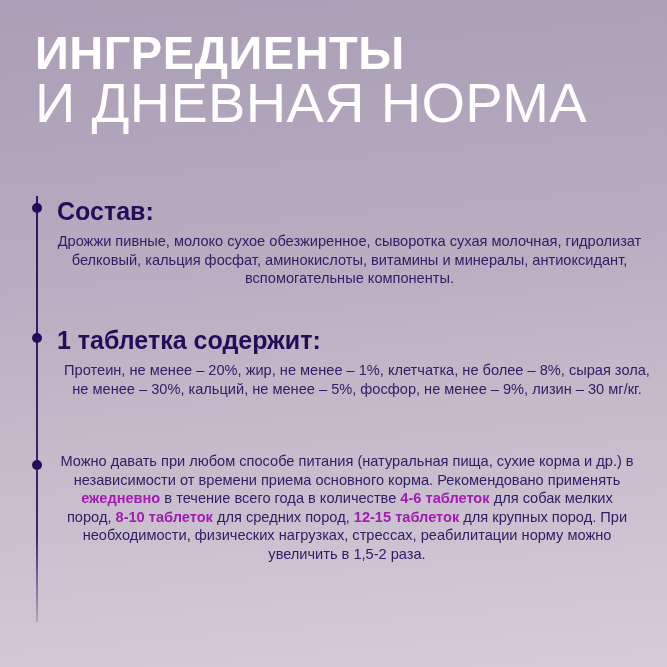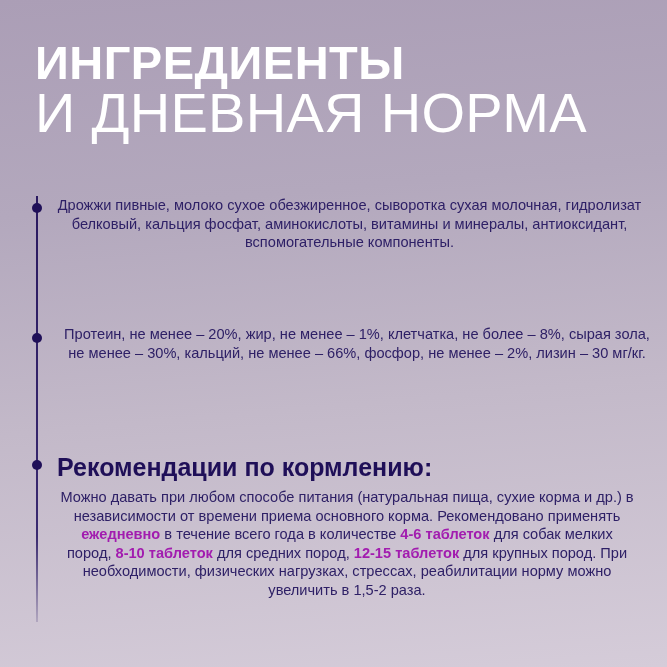--- a/index.html
+++ b/index.html
@@ -1,21 +1,21 @@
 <!DOCTYPE html>
 <html><head>
   <meta charset="utf-8">
   <style>
     html, body { margin: 0; padding: 0; }
     body {
       width: 667px; height: 667px; overflow: hidden; position: relative;
       background: linear-gradient(175deg, #ab9eb6 0%, #b3a8bd 30%, #c3b9c9 60%, #d5ccd9 100%);
       font-family: "Liberation Sans", "DejaVu Sans", sans-serif;
     }
-    .title-block { position: absolute; left: 35px; top: 38px; color: #ffffff; }
+    .title-block { position: absolute; left: 35px; top: 28px; color: #ffffff; }
     .title-line1 { font-size: 47px; font-weight: 700; letter-spacing: 0.5px; line-height: 50px; display: block; }
     .title-line2 { font-size: 56px; font-weight: 400; line-height: 50px; display: block; letter-spacing: 0.3px; }
     .timeline-line {
       position: absolute; left: 36px; top: 196px; width: 1.5px; height: 426px;
       background: linear-gradient(to bottom, #2a1960 0%, #3a2a70 80%, rgba(60,45,110,0.2) 100%);
     }
     .dot {
       position: absolute; left: 32px; width: 10px; height: 10px; border-radius: 50%;
       background: #1f0f58;
     }
@@ -34,25 +34,26 @@
 
 <div class="title-block">
   <span class="title-line1">ИНГРЕДИЕНТЫ</span>
   <span class="title-line2">И ДНЕВНАЯ НОРМА</span>
 </div>
 
 <div class="timeline-line"></div>
 
 <div class="dot" style="top:203px;"></div>
 <div class="section" style="top:196px;">
+  <span class="section-heading">Состав:</span>
   <div class="section-body" style="width:585px;">Дрожжи пивные, молоко сухое обезжиренное, сыворотка сухая молочная, гидролизат белковый, кальция фосфат, аминокислоты, витамины и минералы, антиоксидант, вспомогательные компоненты.</div>
 </div>
 
 <div class="dot" style="top:333px;"></div>
 <div class="section" style="top:325px;">
-  <div class="section-body" style="width:600px;">Протеин, не менее – 20%, жир, не менее – 1%, клетчатка, не более – 8%, сырая зола, не менее – 30%, кальций, не менее – 66%, фосфор, не менее – 2%, лизин – 30 мг/кг.</div>
+  <span class="section-heading">1 таблетка содержит:</span>
+  <div class="section-body" style="width:600px;">Протеин, не менее – 20%, жир, не менее – 1%, клетчатка, не более – 8%, сырая зола, не менее – 30%, кальций, не менее – 5%, фосфор, не менее – 9%, лизин – 30 мг/кг.</div>
 </div>
 
 <div class="dot" style="top:460px;"></div>
 <div class="section" style="top:452px;">
-  <span class="section-heading">Рекомендации по кормлению:</span>
   <div class="section-body" style="width:580px;"><span>Можно давать при любом способе питания (натуральная пища, сухие корма и др.) в независимости от времени приема основного корма. Рекомендовано применять </span><b>ежедневно</b><span> в течение всего года в количестве </span><b>4-6 таблеток</b><span> для собак мелких пород, </span><b>8-10 таблеток</b><span> для средних пород, </span><b>12-15 таблеток</b><span> для крупных пород. При необходимости, физических нагрузках, стрессах, реабилитации норму можно увеличить в 1,5-2 раза.</span></div>
 </div>
 
 </body></html>

